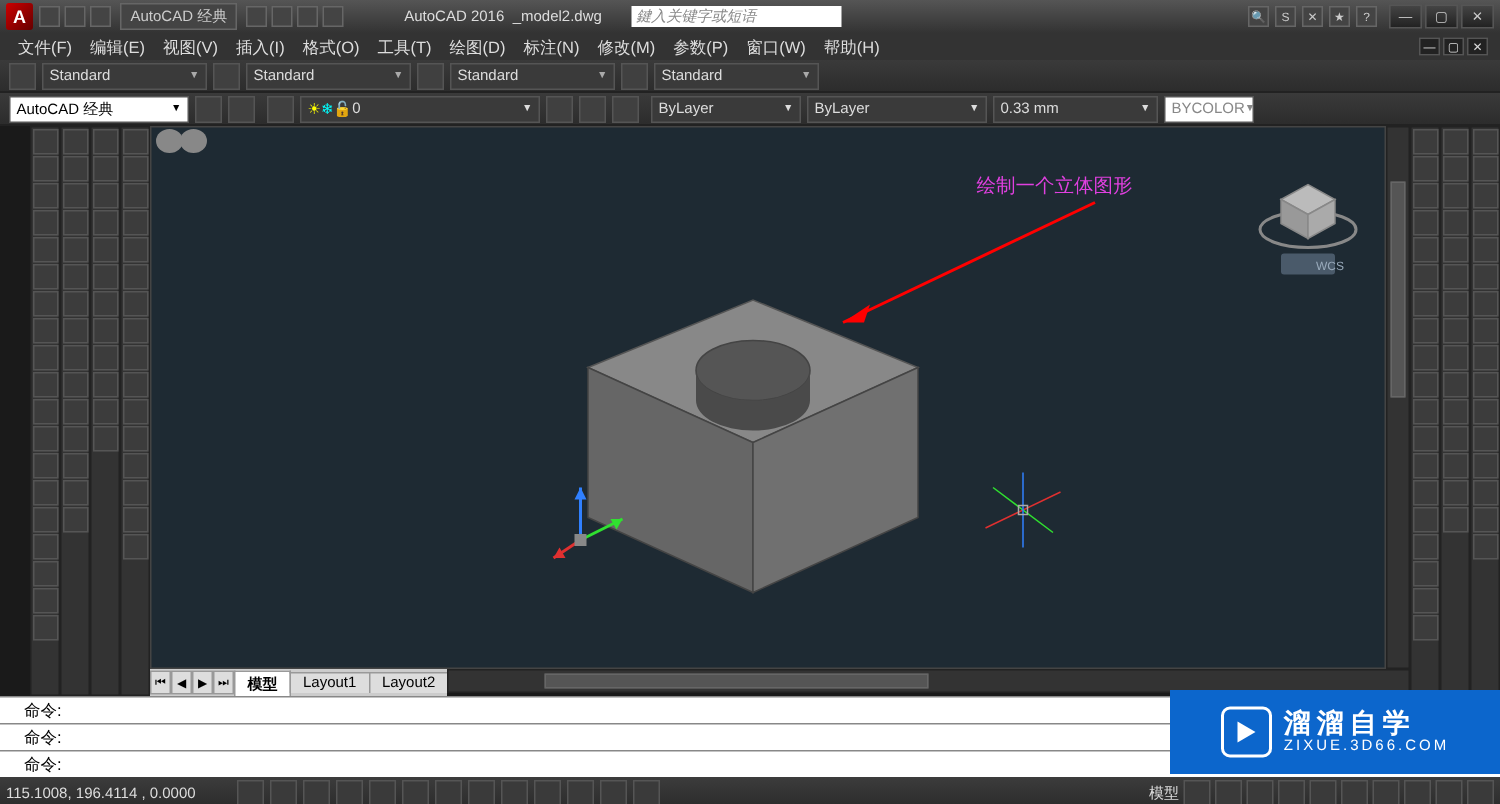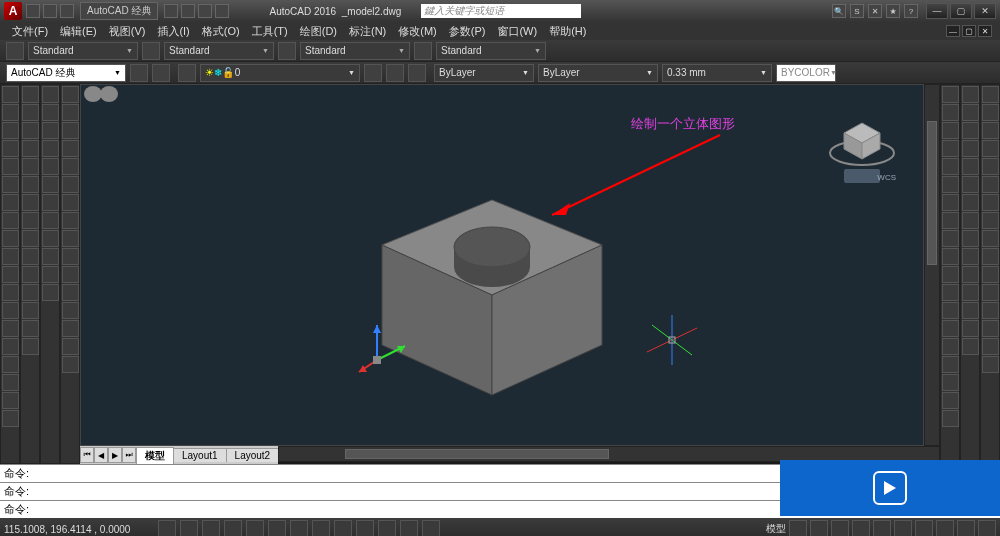--- a/index.html
+++ b/index.html
@@ -4,60 +4,60 @@
 <style>
 * { margin: 0; padding: 0; box-sizing: border-box; font-family: "Microsoft YaHei", Arial, sans-serif; }
 body { width: 1000px; height: 536px; background: #1a1a1a; overflow: hidden; position: relative; }
 
 .titlebar { height: 22px; background: linear-gradient(#555, #333); display: flex; align-items: center; color: #ccc; font-size: 10px; padding: 0 4px; }
 .titlebar .a-icon { width: 18px; height: 18px; background: linear-gradient(135deg,#c00,#600); border-radius: 2px; display: flex; align-items: center; justify-content: center; color: #fff; font-weight: bold; font-size: 12px; margin-right: 4px; }
 .titlebar .qat { display: flex; gap: 3px; }
 .titlebar .qat span { width: 14px; height: 14px; background: #444; border: 1px solid #666; }
 .titlebar .titlebox { background: #444; padding: 1px 6px; margin-left: 6px; border: 1px solid #666; }
 .titlebar .app-title { margin-left: 40px; color: #ddd; }
-.titlebar .search { margin-left: 20px; width: 160px; height: 14px; background: #fff; color: #888; font-size: 10px; padding: 0 3px; font-style: italic; }
+.titlebar .search { margin-left: 20px; width: 140px; height: 14px; background: #fff; color: #888; font-size: 10px; padding: 0 3px; font-style: italic; }
 .titlebar .right { margin-left: auto; display: flex; gap: 4px; }
 .titlebar .right span { width: 14px; height: 14px; background: #444; border: 1px solid #666; display:flex; align-items:center; justify-content:center; font-size:8px; }
 .titlebar .winctrl { display:flex; margin-left:8px; gap:2px; }
 .titlebar .winctrl span { width: 22px; height: 16px; background: linear-gradient(#444,#222); border: 1px solid #555; display:flex; align-items:center; justify-content:center; font-size:9px; }
 
 .menubar { height: 18px; background: #333; display: flex; align-items: center; gap: 4px; padding: 0 8px; color: #ddd; font-size: 11px; }
 .menubar .mi { padding: 1px 4px; }
 .menubar .mdi { margin-left: auto; display:flex; gap:2px; }
 .menubar .mdi span { width: 14px; height: 12px; background: #222; border: 1px solid #555; font-size:8px; display:flex; align-items:center; justify-content:center;}
 
 .propbar { height: 22px; background: linear-gradient(#3a3a3a,#2c2c2c); display: flex; align-items: center; gap: 4px; padding: 0 6px; border-bottom:1px solid #222; }
 .propbar .btn { width: 18px; height: 18px; background: #404040; border: 1px solid #555; }
 .propbar .dd { height: 18px; background: #3a3a3a; border: 1px solid #555; color: #ddd; font-size: 10px; display:flex; align-items:center; padding:0 4px; gap:16px; }
 .propbar .dd .tri { margin-left:auto; font-size:7px; color:#aaa; }
 
 .workspace { height: 22px; background: linear-gradient(#3a3a3a,#2c2c2c); display: flex; align-items: center; gap: 4px; padding: 0 6px; border-bottom:1px solid #222; }
 .workspace .dd { height: 18px; background: #fff; color:#000; font-size:10px; display:flex; align-items:center; padding:0 4px; border:1px solid #555; }
 .workspace .dd .tri { margin-left:auto; font-size:7px; }
 .workspace .btn { width:18px; height:18px; background:#404040; border:1px solid #555; }
 
-.main { position: relative; height: 380px; display: flex; }
+.main { position: relative; height: 380px; display: flex; padding-left: 20px; }
 .toolcol { width: 20px; background: #333; border:1px solid #222; display:flex; flex-direction:column; gap:1px; padding:1px; }
 .toolcol .tb { width:17px; height:17px; background:#3c3c3c; border:1px solid #555; }
 
 .canvas-wrap { flex:1; position:relative; display:flex; flex-direction:column; }
 .canvas { flex:1; background: #1e2a33; position: relative; border: 1px solid #444; }
 .canvas svg { position:absolute; top:0; left:0; }
 .tabs { height:18px; background:#ccc; display:flex; align-items:center; font-size:10px; }
 .tabs .navbtn { width:14px; height:16px; background:#ddd; border:1px solid #999; display:flex; align-items:center; justify-content:center; font-size:8px; }
 .tabs .tab { padding:1px 8px; background:#fff; border:1px solid #999; border-bottom:none; margin-right:-1px; }
 .tabs .tab.active { background:#fff; font-weight:bold; }
 .tabs .tab:not(.active) { background:#ddd; }
 
 .scrollh { height:16px; background:#333; border:1px solid #222; position:relative; }
 .scrollh .thumb { position:absolute; left:10%; width:40%; top:2px; bottom:2px; background:#555; border:1px solid #666; }
 .scrollv { width:16px; background:#333; border:1px solid #222; position:relative; }
 .scrollv .thumb { position:absolute; top:10%; height:40%; left:2px; right:2px; background:#555; border:1px solid #666; }
 
-.cmdline { background:#fff; color:#000; font-size:11px; padding:1px 4px; border-top:1px solid #888; }
+.cmdline { background:#fff; color:#000; font-size:11px; padding:1px 16px; border-top:1px solid #888; }
 .cmdrow { display:flex; align-items:center; }
 .cmdlabel { margin-right:4px; }
 
 .statusbar { height:22px; background: linear-gradient(#3c3c3c,#2a2a2a); display:flex; align-items:center; color:#ddd; font-size:10px; padding:0 4px; gap:4px; }
 .statusbar .coord { min-width:150px; }
 .statusbar .sb { width:18px; height:18px; background:#3a3a3a; border:1px solid #555; }
 .statusbar .right { margin-left:auto; display:flex; gap:3px; align-items:center; }
 
 .watermark { position:absolute; right:0; bottom:20px; width:220px; height:56px; background:#0c66cc; color:#fff; display:flex; align-items:center; justify-content:center; font-size:14px; padding:4px; gap:8px; }
 .watermark .play { width:34px; height:34px; border:2px solid #fff; border-radius:6px; display:flex; align-items:center; justify-content:center; }
@@ -435,13 +435,17 @@
     <div class="sb"></div>
   </div>
 </div>
 
 <div class="watermark">
   <div class="play">
     <svg width="16" height="16">
         <polygon points="2,1 14,8 2,15" fill="#fff"></polygon>
       </svg>
   </div>
+  <div class="txt">
+    <span class="cn">溜溜自学</span>
+    <span class="en">ZIXUE.3D66.COM</span>
+  </div>
 </div>
 
 </body></html>

